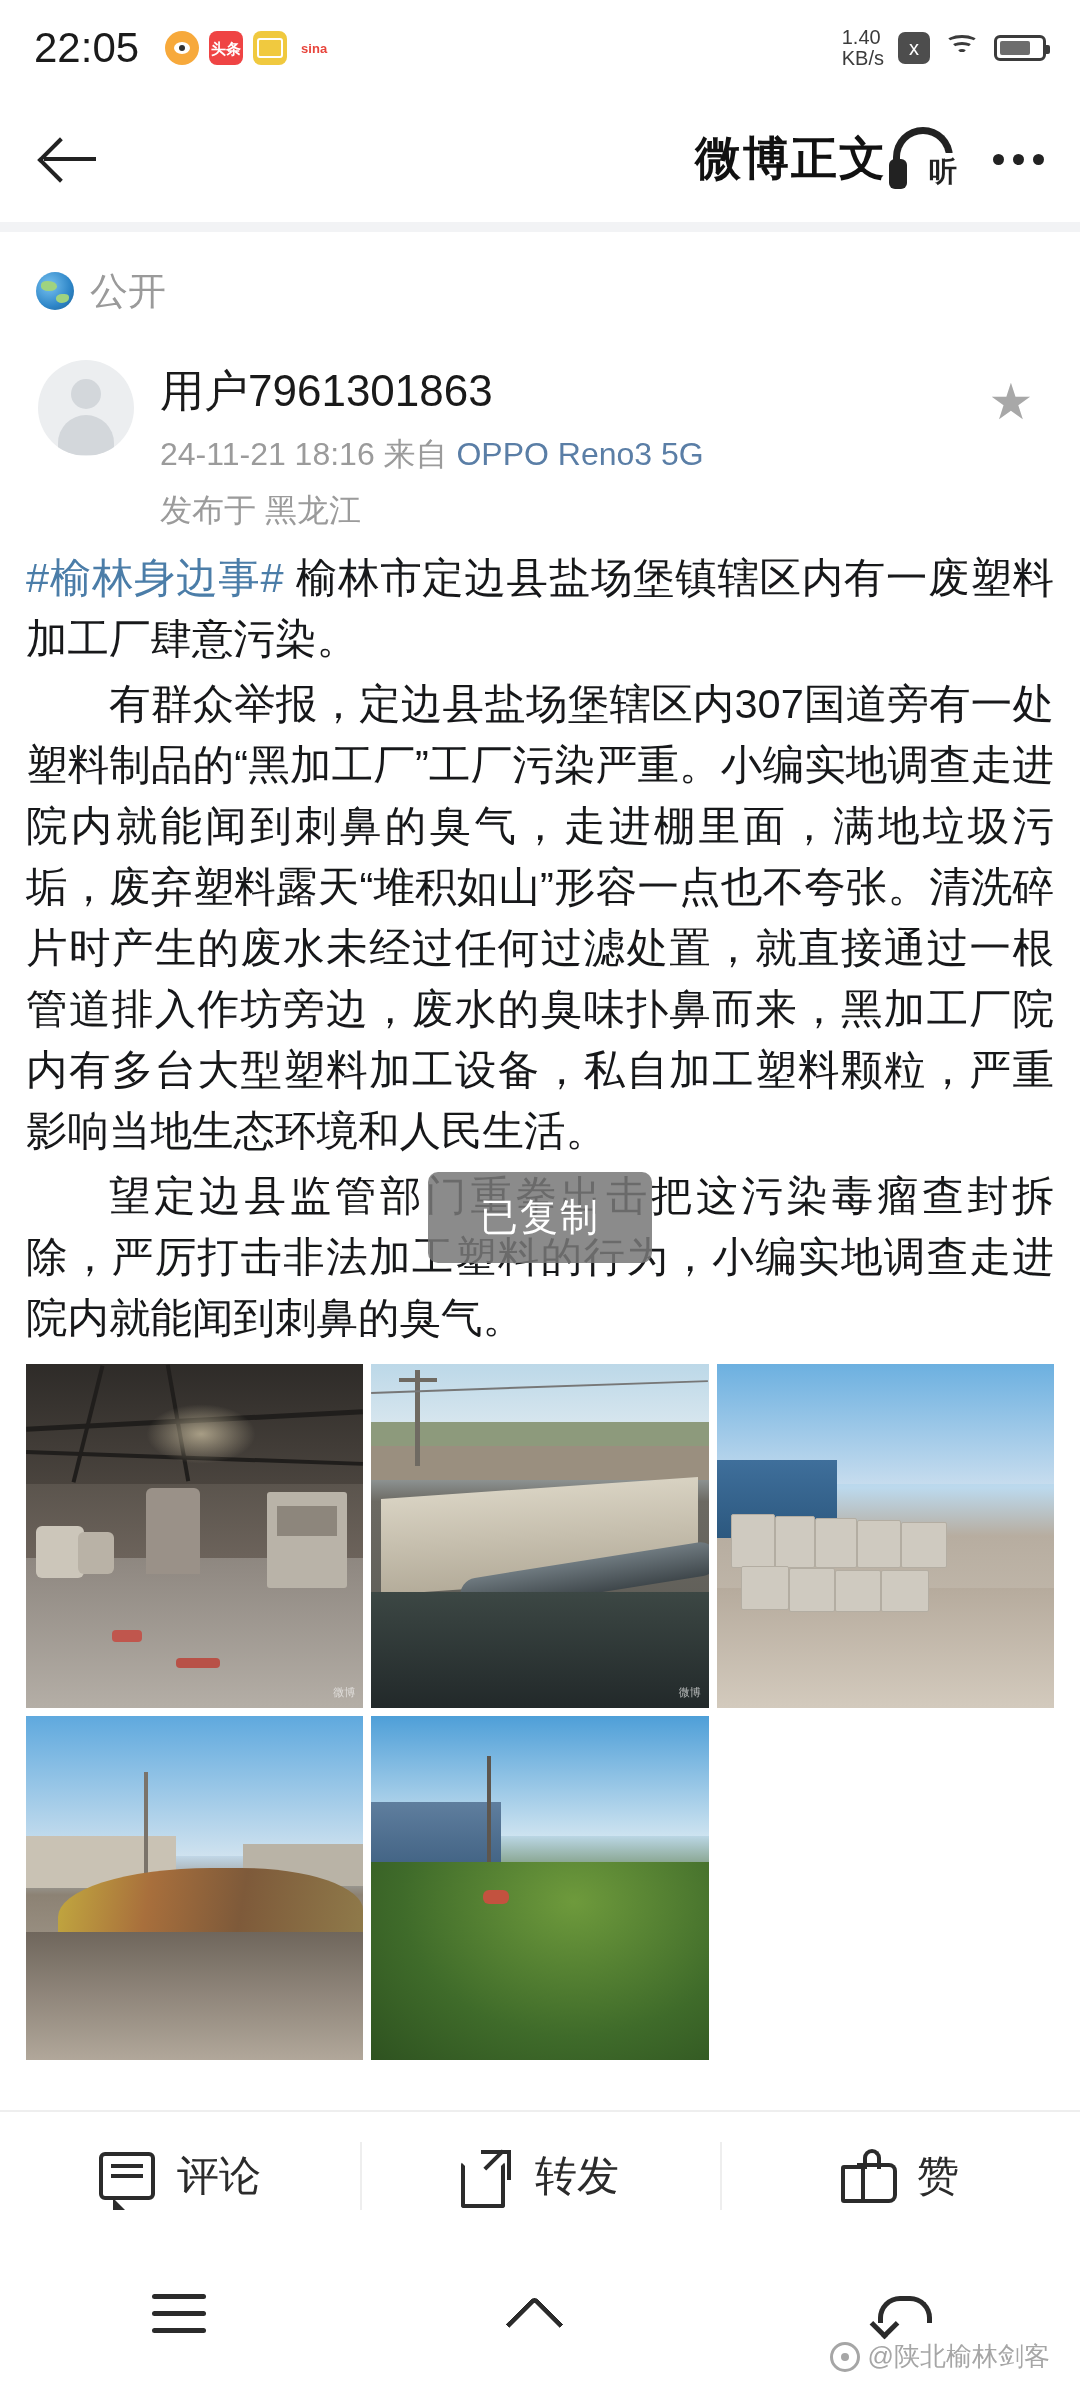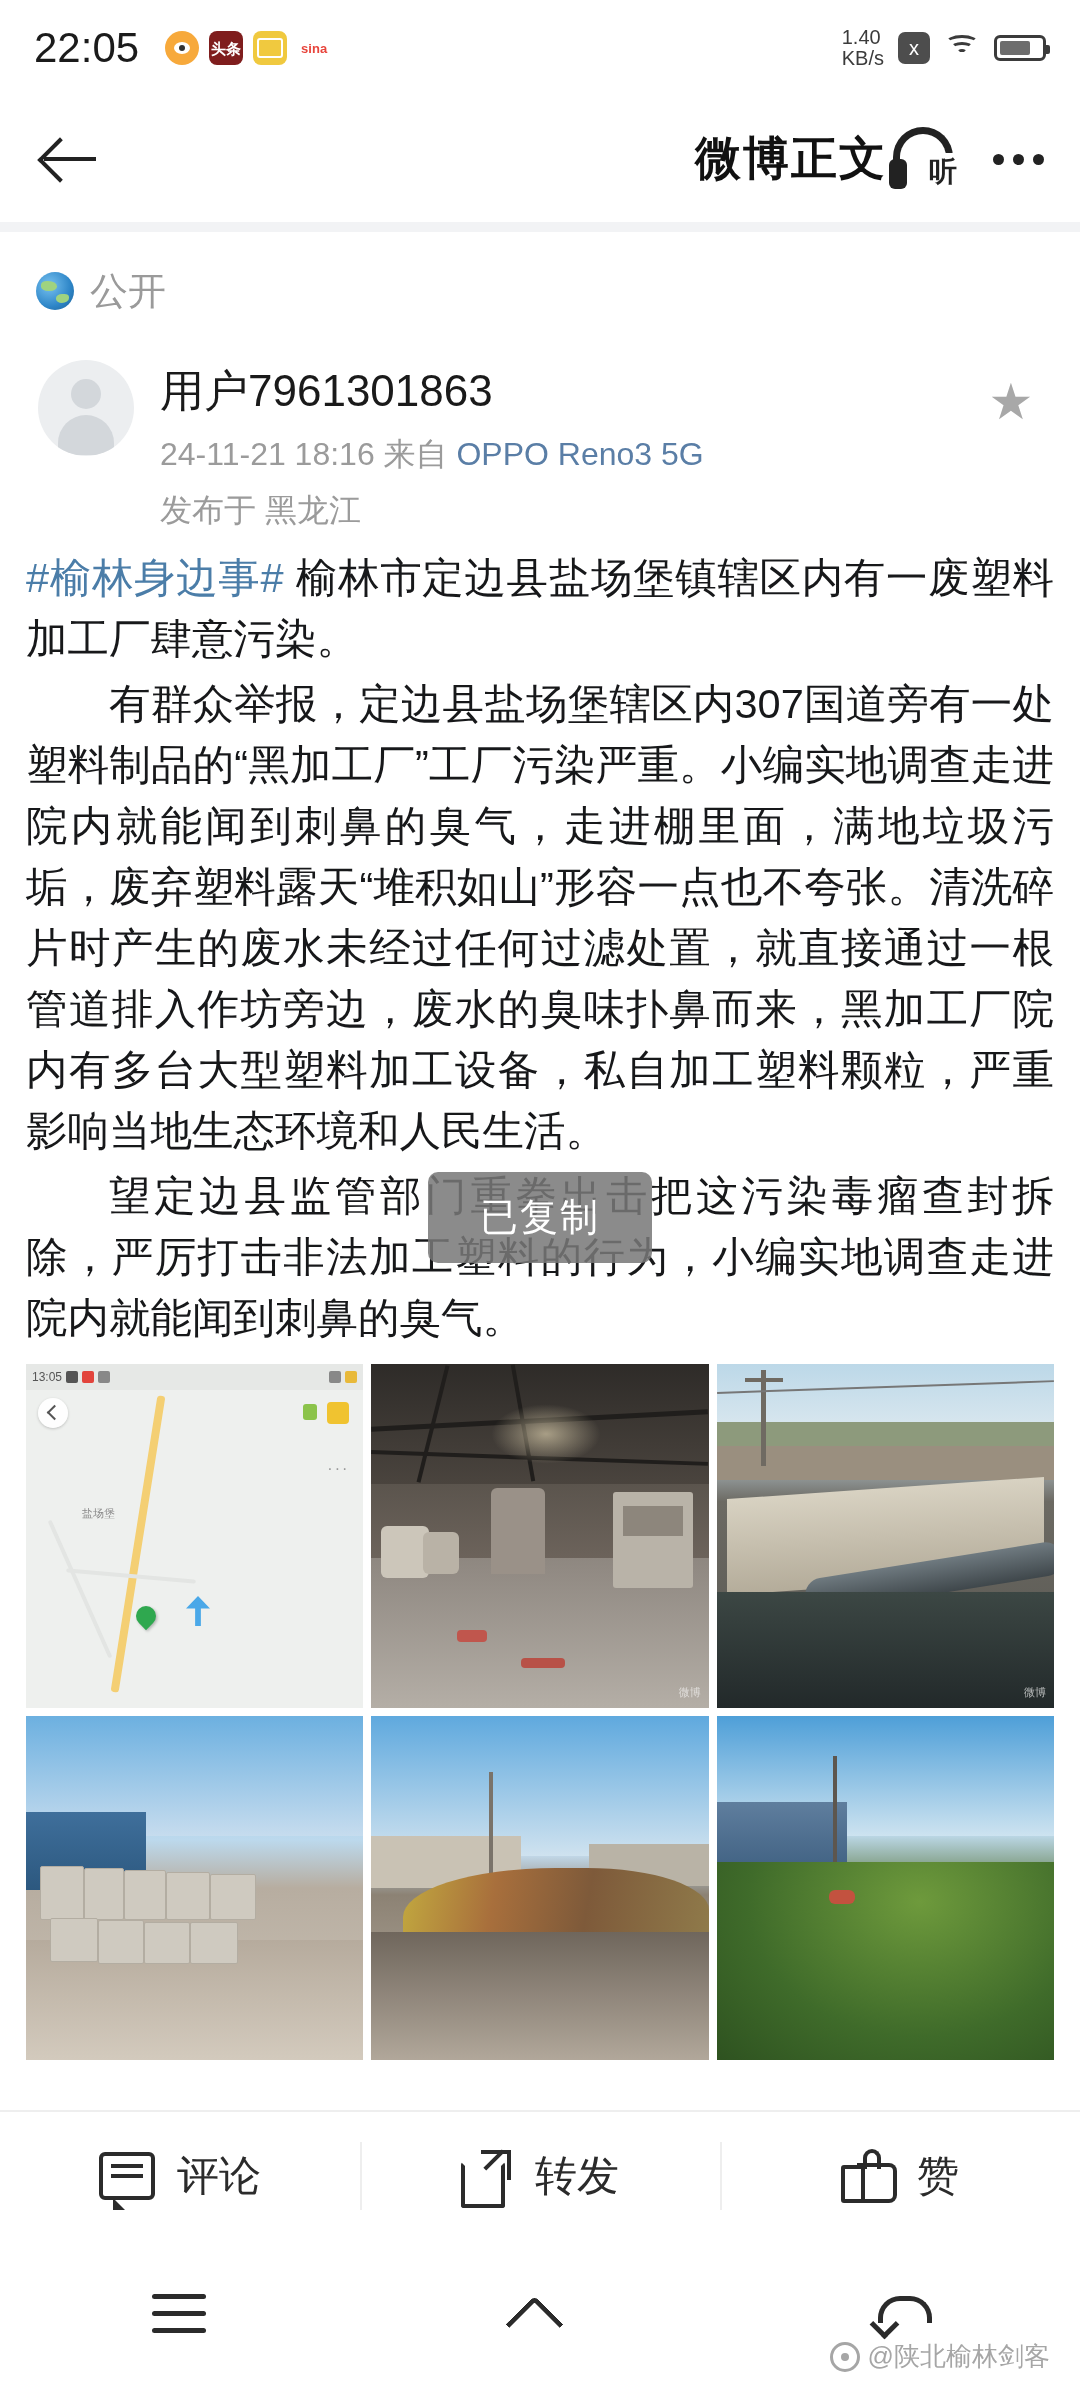--- a/index.html
+++ b/index.html
@@ -25,21 +25,21 @@
     width: 34px; height: 34px; border-radius: 8px;
     display: flex; align-items: center; justify-content: center;
     font-size: 17px; color: #fff; font-weight: bold;
     overflow: hidden;
   }
   .ic-qq { background: #f7a93b; border-radius: 50%; position: relative; }
   .ic-qq:after{ content:""; position:absolute; width:16px;height:12px;border-radius:50%;
     background:#fff; box-shadow: none; }
   .ic-qq:before{ content:""; position:absolute; width:6px;height:6px;border-radius:50%;
     background:#333; z-index:2; }
-  .ic-toutiao { background: #7f1d1d; font-size: 15px; line-height: 1; text-align:center; }
+  .ic-toutiao { background: #ef4444; font-size: 15px; line-height: 1; text-align:center; }
   .ic-mail { background: #f0c93f; position: relative; }
   .ic-mail:after {
     content:""; position:absolute; width:22px; height:16px; border:2px solid #fff;
     border-radius:3px;
   }
   .ic-sina { background: #fff; color:#e8453c; font-size: 13px; border:0; font-weight:bold; }
   .sb-right { margin-left: auto; display: flex; align-items: center; gap: 14px; }
   .net-speed { font-size: 20px; color: #3b3b3b; line-height: 1.05; text-align: left; }
   .x-box {
     width: 32px; height: 32px; border-radius: 7px; background: #4d4d4d; color:#fff;
@@ -459,42 +459,20 @@
     <span class="topic">#榆林身边事#</span><span> 榆林市定边县盐场堡镇辖区内有一废塑料加工厂肆意污染。</span>
   </div>
   <div class="para">有群众举报，定边县盐场堡辖区内307国道旁有一处塑料制品的“黑加工厂”工厂污染严重。小编实地调查走进院内就能闻到刺鼻的臭气，走进棚里面，满地垃圾污垢，废弃塑料露天“堆积如山”形容一点也不夸张。清洗碎片时产生的废水未经过任何过滤处置，就直接通过一根管道排入作坊旁边，废水的臭味扑鼻而来，黑加工厂院内有多台大型塑料加工设备，私自加工塑料颗粒，严重影响当地生态环境和人民生活。</div>
   <div class="para">望定边县监管部门重拳出击把这污染毒瘤查封拆除，严厉打击非法加工塑料的行为，小编实地调查走进院内就能闻到刺鼻的臭气。</div>
 </div>
 
 <div class="toast">已复制</div>
 
 <div class="grid">
 
-  <div class="cell map">
-    <div class="m-top">
-      <span class="t">13:05</span>
-      <span class="sq"></span>
-      <span class="sq red"></span>
-      <span class="sq wt"></span>
-      <span class="right">
-        <span class="sq wt"></span>
-        <span class="sq" style="background:#e8b93a"></span>
-      </span>
-    </div>
-    <div class="m-back"></div>
-    <div class="road r1"></div>
-    <div class="road r2"></div>
-    <div class="road r3"></div>
-    <div class="lbl" style="left:56px;top:142px">盐场堡</div>
-    <div class="pin"></div>
-    <div class="mkr"></div>
-    <div class="ico-r"></div>
-    <div class="ico-r2"></div>
-    <div class="dots3">···</div>
-  </div>
 
   <div class="cell f1">
     <div class="roof"></div>
     <div class="beam b1"></div>
     <div class="beam b2"></div>
     <div class="beam b3"></div>
     <div class="beam b4"></div>
     <div class="glow"></div>
     <div class="floor"></div>
     <div class="sack s1"></div>

